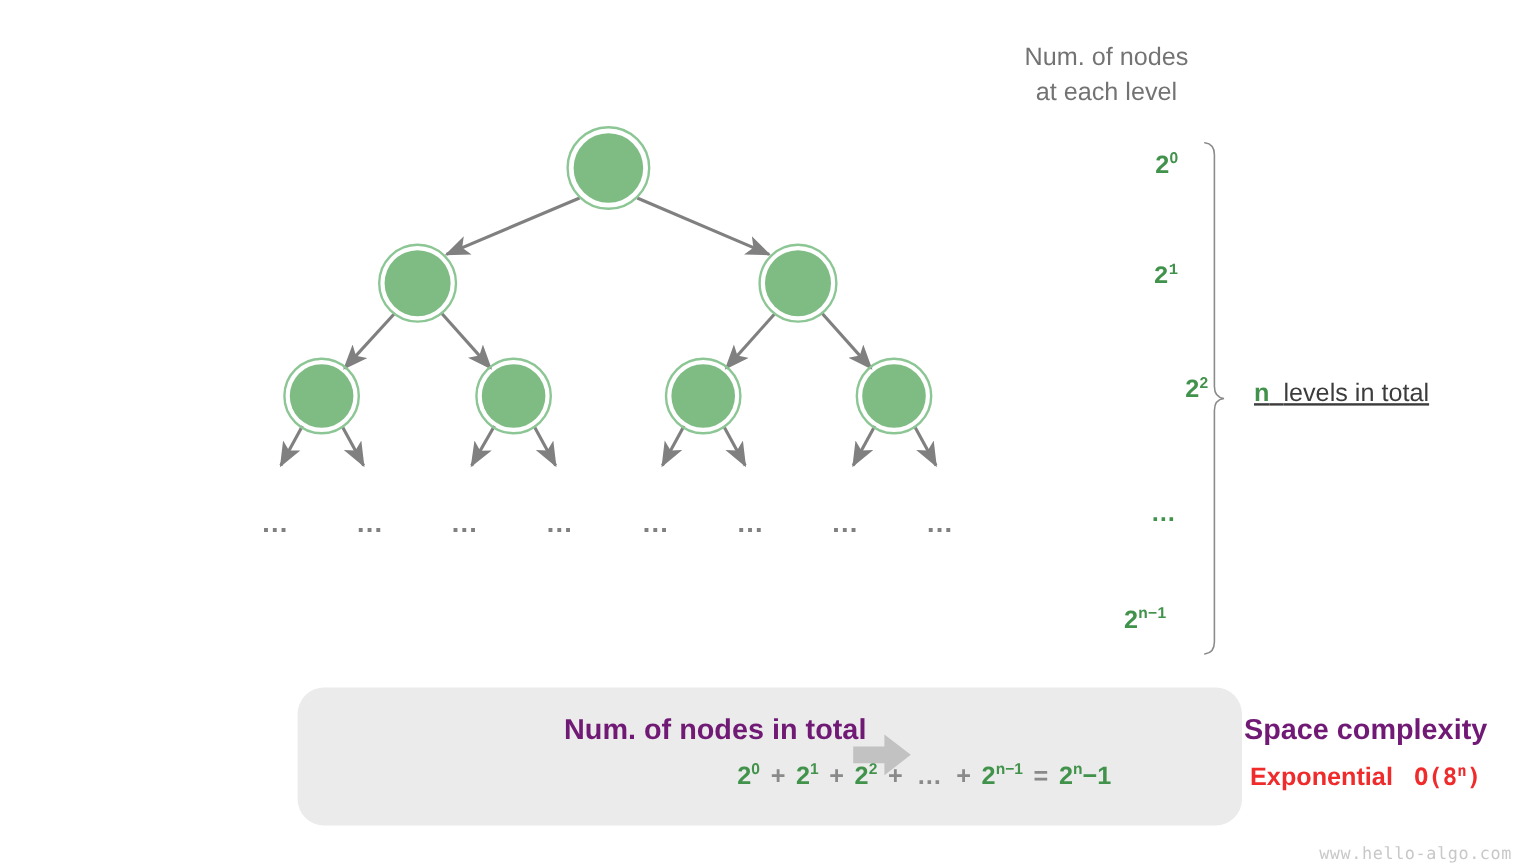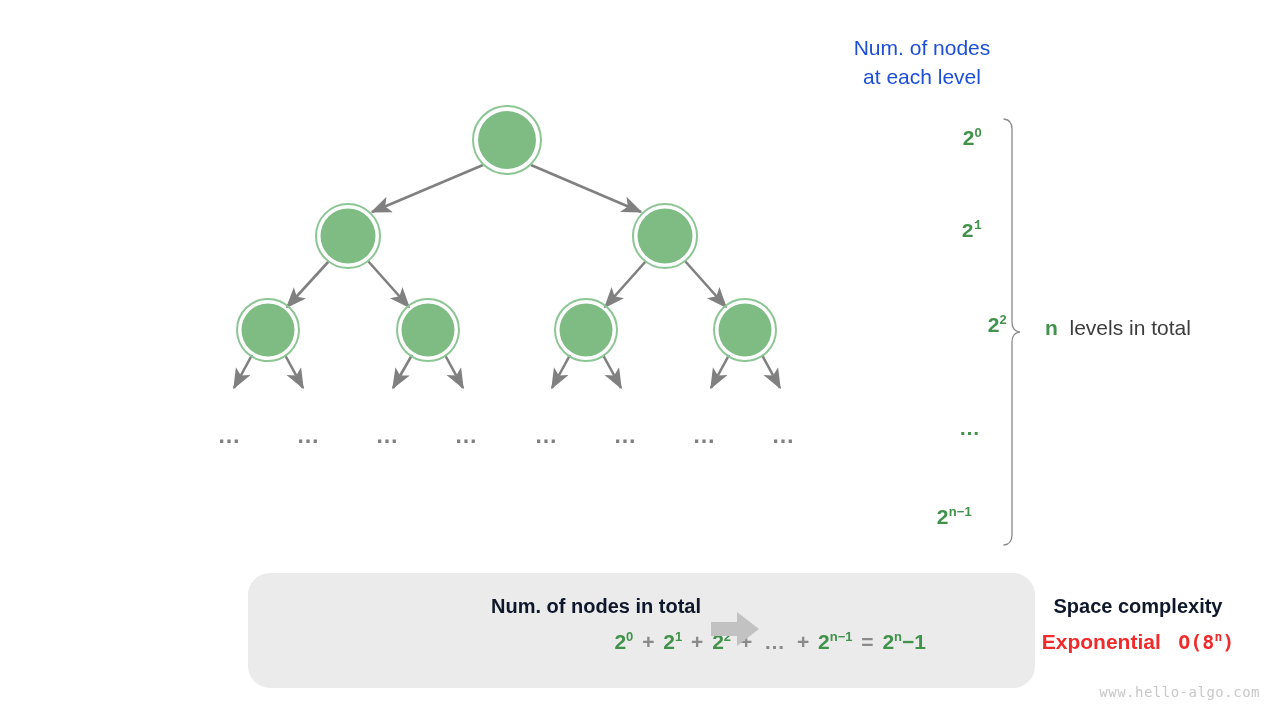--- a/index.html
+++ b/index.html
@@ -27,21 +27,21 @@
 
   
   .level-header {
     position: absolute;
     left: 822px;
     top: 33px;
     width: 200px;
     text-align: center;
     font-size: 21px;
     line-height: 29px;
-    color: #1d4ed8;
+    color: #737373;
     white-space: pre-line;
   }
   .level-count {
     position: absolute;
     width: 120px;
     text-align: right;
     font-size: 21px;
     font-weight: bold;
     color: #41924b;
     letter-spacing: 0.2px;
@@ -58,20 +58,21 @@
   .lcdots { left: 862px; top: 416px; font-size: 21px; letter-spacing: 2px; }
   .lc3 { left: 852px; top: 505px; }
 
   .total-levels {
     position: absolute;
     left: 1045px;
     top: 316px;
     font-size: 21px;
     color: #3c3c3c;
     white-space: nowrap;
+    text-decoration: underline;
   }
   .total-levels .n-var {
     color: #41924b;
     font-weight: bold;
   }
 
   
   .summary-box {
     position: absolute;
     left: 248px;
@@ -82,23 +83,23 @@
     border-radius: 22px;
   }
   .sum-col {
     position: absolute;
     text-align: center;
   }
   .sum-left  { left: 18px;  top: 22px; width: 660px; }
   .sum-right { left: 560px; top: 22px; width: 660px; }
 
   .sum-title {
-    font-size: 20px;
-    font-weight: bold;
-    color: #0f172a;
+    font-size: 24px;
+    font-weight: bold;
+    color: #701a75;
     margin-bottom: 12px;
   }
   .sum-formula {
     font-size: 21px;
     font-weight: bold;
     color: #888888;
     white-space: nowrap;
     text-align: right;
   }
   .sum-formula .term {
@@ -136,21 +137,21 @@
     left: 461px;
     top: 36px;
     width: 52px;
     height: 40px;
   }
 
   
   .watermark {
     position: absolute;
     right: 20px;
-    bottom: 20px;
+    bottom: 0;
     font-family: "DejaVu Sans Mono", monospace;
     font-size: 14px;
     color: #c8c8c8;
     letter-spacing: 0.5px;
     margin-top: 25px;
   }
 </style>
 </head>
 <body>
 

